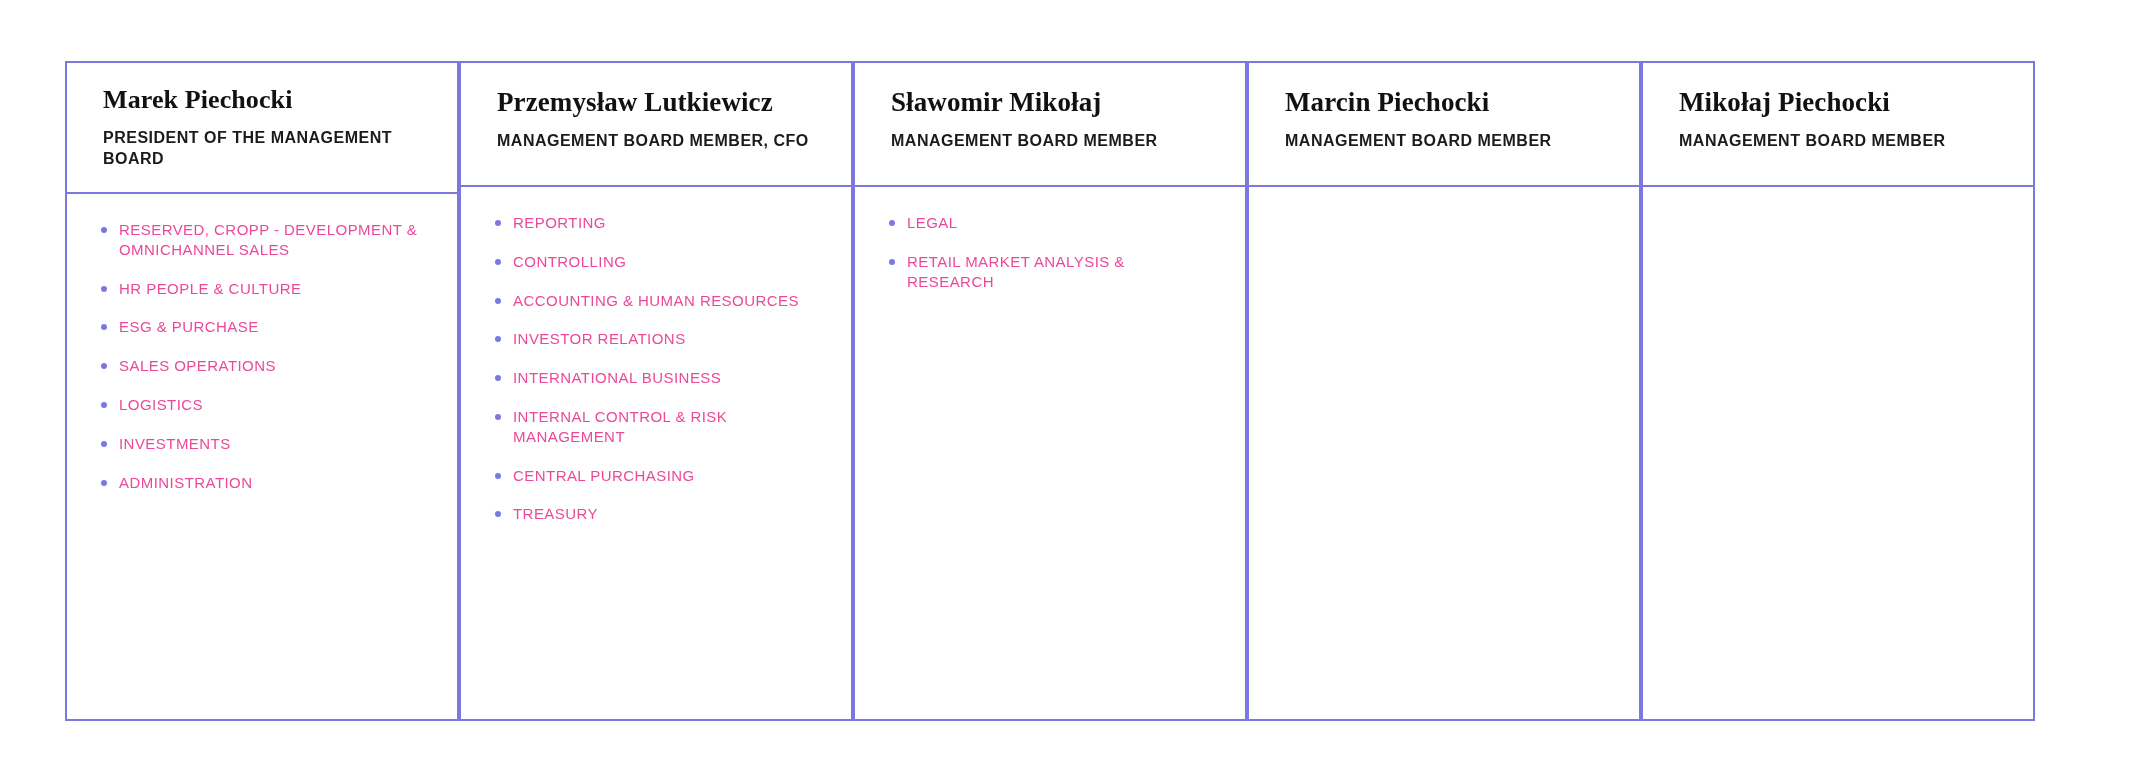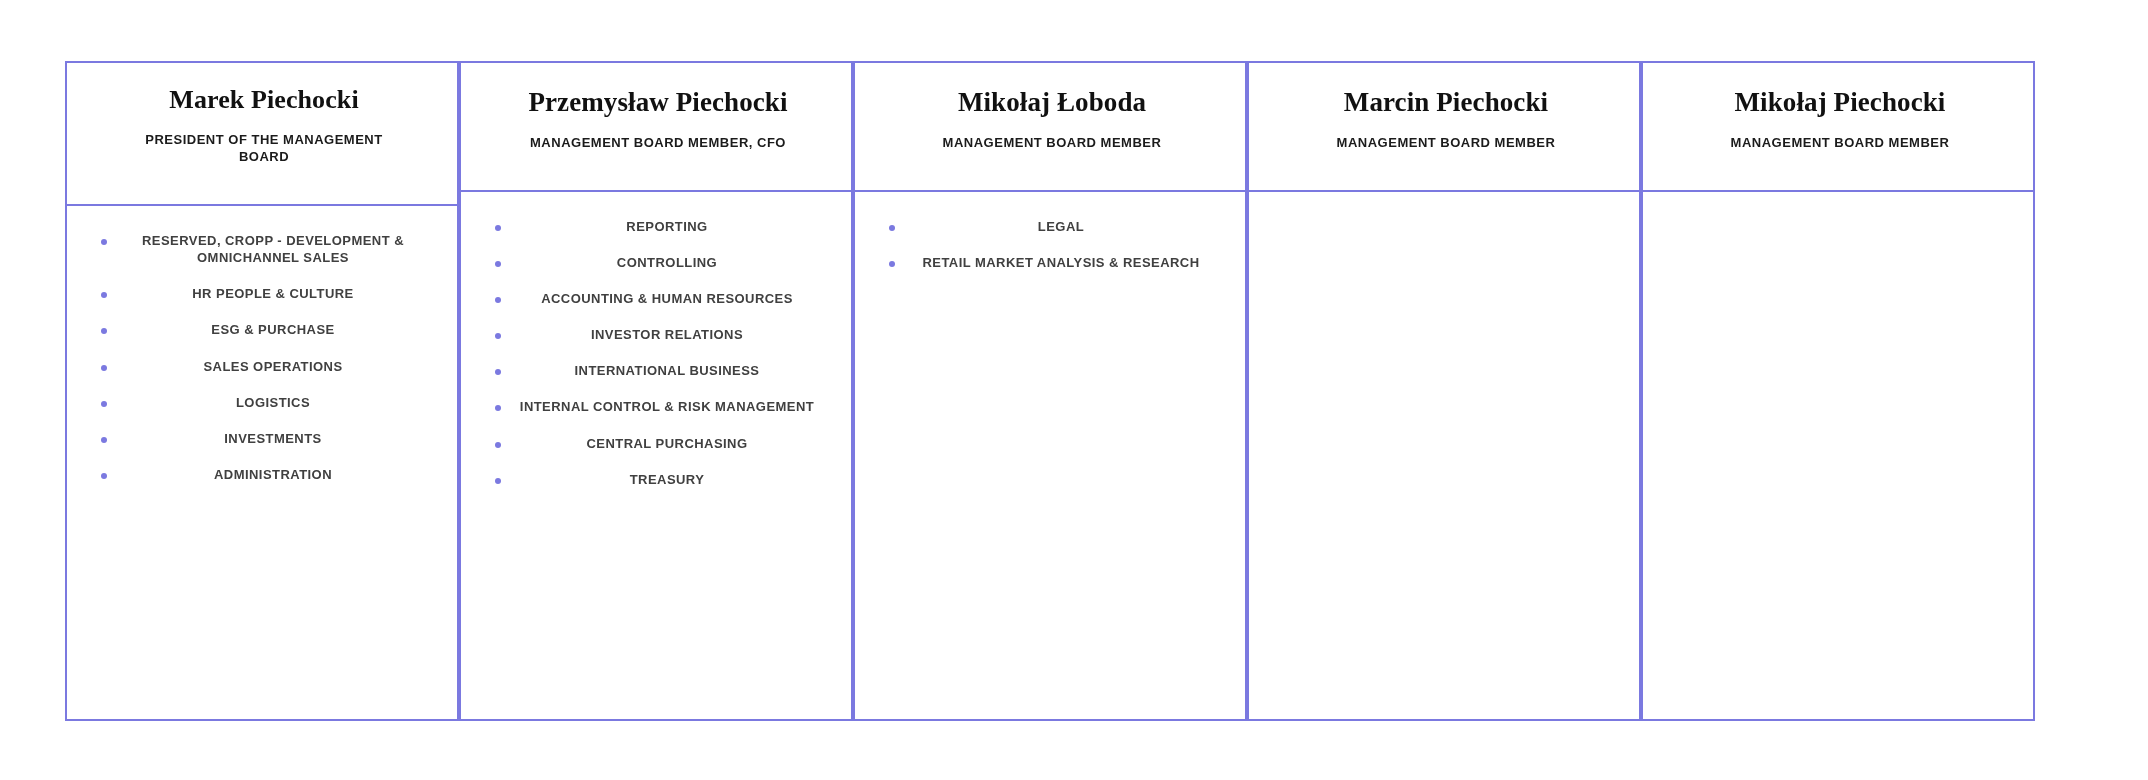--- a/index.html
+++ b/index.html
@@ -11,21 +11,20 @@
     width: 2148px;
     height: 780px;
     font-family: "Liberation Sans", sans-serif;
     overflow: hidden;
   }
   .board {
     display: flex;
     padding: 61px 92px 0 65px;
     box-sizing: border-box;
     align-items: flex-start;
-    text-align: center;
   }
   .card {
     border: 2px solid #7b79e0;
     background: #ffffff;
     box-sizing: border-box;
     width: 394px;
     min-height: 660px;
     display: flex;
     flex-direction: column;
   }
@@ -40,46 +39,46 @@
     font-weight: bold;
     font-size: 26px;
     color: #111111;
     letter-spacing: 0.1px;
     line-height: 1.15;
     margin: 0 0 12px 0;
   }
   .card-role {
     font-family: "Liberation Sans", sans-serif;
     font-weight: bold;
-    font-size: 13px;
+    font-size: 16px;
     letter-spacing: 0.5px;
     color: #1b1b1b;
     line-height: 1.35;
     text-transform: uppercase;
-    margin: 16px;
+    margin: 0;
   }
   .card-body {
     padding: 26px 30px 20px 34px;
     box-sizing: border-box;
     flex: 1;
   }
   ul.resp {
     list-style: none;
     margin: 0;
     padding: 0;
   }
   ul.resp li {
     position: relative;
     padding-left: 18px;
     margin-bottom: 19px;
-    font-size: 13px;
-    font-weight: bold;
+    font-size: 15px;
+    font-weight: normal;
     letter-spacing: 0.45px;
     line-height: 1.32;
-    color: #404040;
+    color: #ec4899;
     text-transform: uppercase;
   }
   ul.resp li::before {
     content: "";
     position: absolute;
     left: 0;
     top: 7px;
     width: 6px;
     height: 6px;
     border-radius: 50%;
@@ -110,40 +109,40 @@
         <li>SALES OPERATIONS</li>
         <li>LOGISTICS</li>
         <li>INVESTMENTS</li>
         <li>ADMINISTRATION</li>
       </ul>
     </div>
   </div>
 
   <div class="card c2">
     <div class="card-head">
-      <div class="card-name">Przemysław Piechocki</div>
+      <div class="card-name">Przemysław Lutkiewicz</div>
       <div class="card-role">MANAGEMENT BOARD MEMBER, CFO</div>
     </div>
     <div class="card-body">
       <ul class="resp">
         <li>REPORTING</li>
         <li>CONTROLLING</li>
         <li>ACCOUNTING &amp; HUMAN RESOURCES</li>
         <li>INVESTOR RELATIONS</li>
         <li>INTERNATIONAL BUSINESS</li>
         <li>INTERNAL CONTROL &amp; RISK MANAGEMENT</li>
         <li>CENTRAL PURCHASING</li>
         <li>TREASURY</li>
       </ul>
     </div>
   </div>
 
   <div class="card c3">
     <div class="card-head">
-      <div class="card-name">Mikołaj Łoboda</div>
+      <div class="card-name">Sławomir Mikołaj</div>
       <div class="card-role">MANAGEMENT BOARD MEMBER</div>
     </div>
     <div class="card-body">
       <ul class="resp">
         <li>LEGAL</li>
         <li>RETAIL MARKET ANALYSIS &amp; RESEARCH</li>
       </ul>
     </div>
   </div>
 

